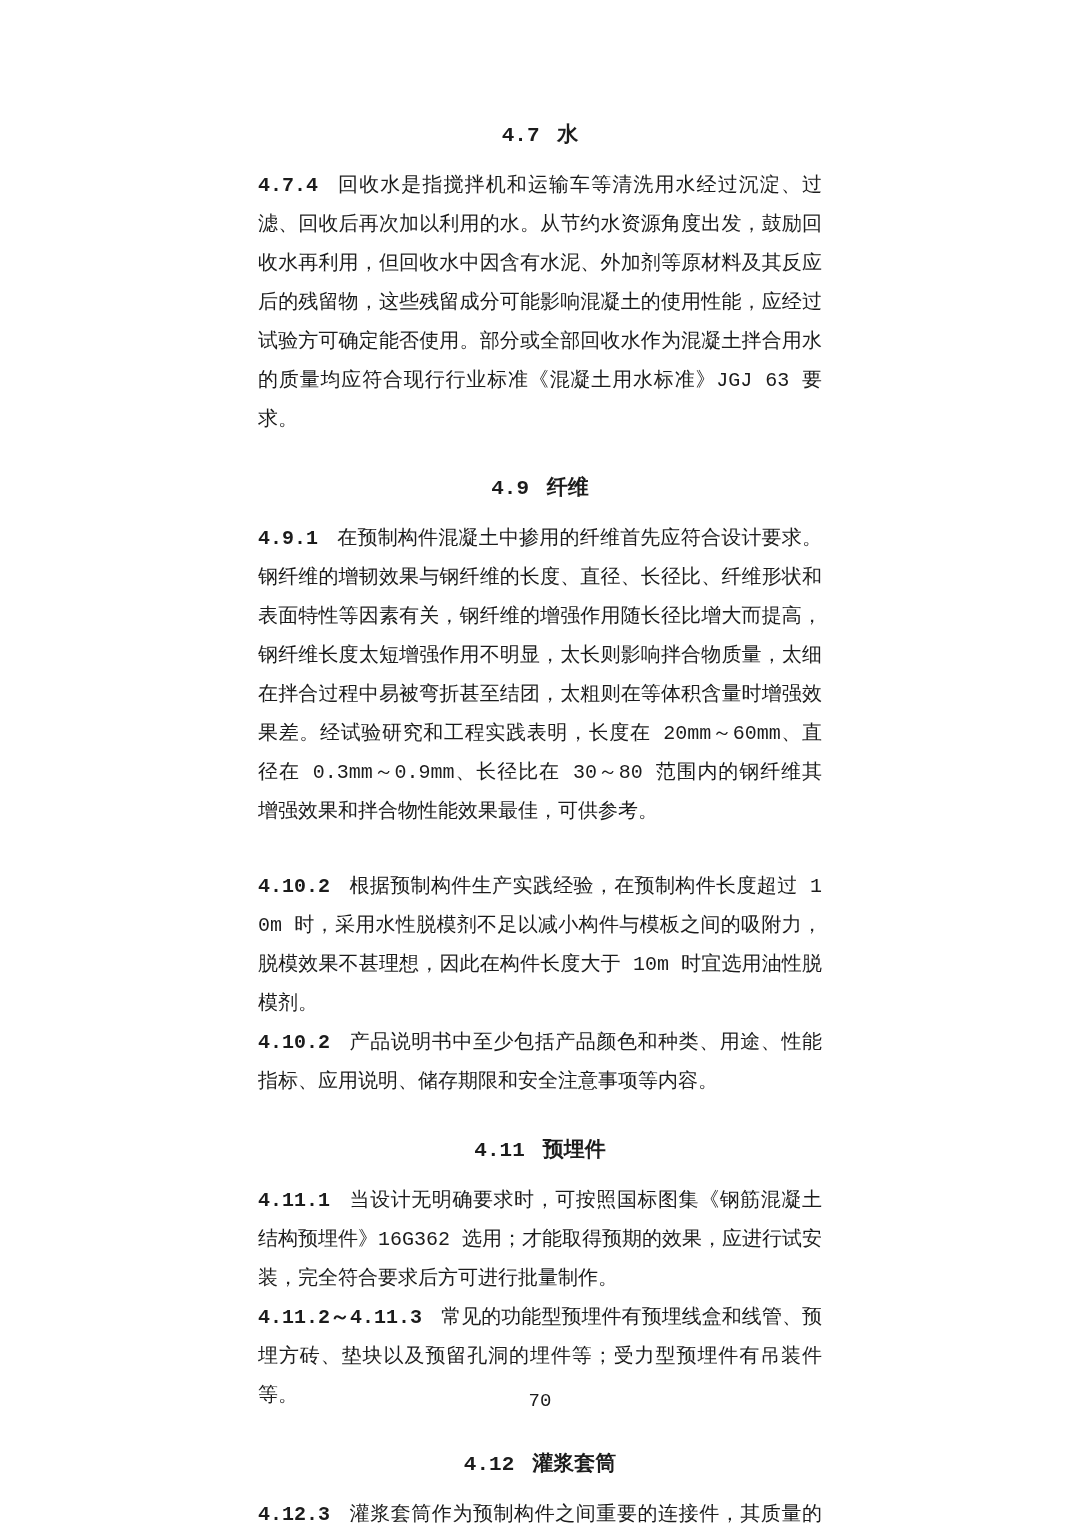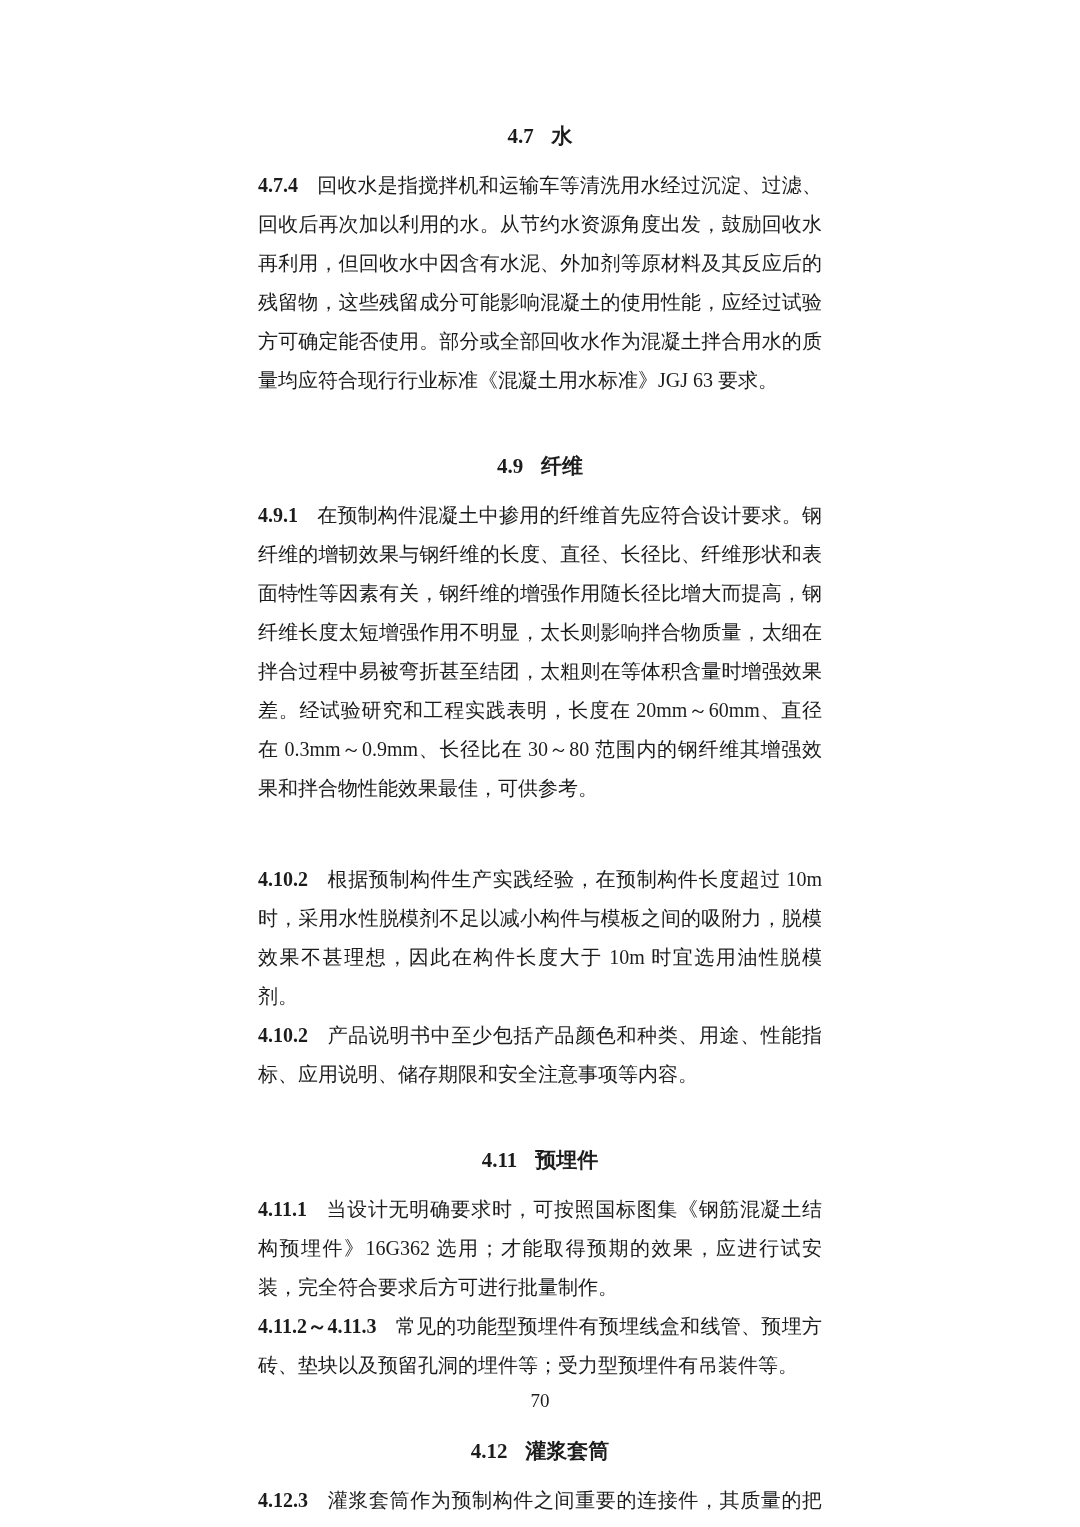--- a/index.html
+++ b/index.html
@@ -4,25 +4,25 @@
 <style>
   html, body { margin: 0; padding: 0; background: #ffffff; }
   .page {
     position: relative;
     width: 860px;
     height: 1527px;
     margin: 0 auto;
     background: #ffffff;
     box-sizing: border-box;
     padding: 122px 148px 0 148px;
-    font-family: Liberation Serif, serif;
+    font-family: Liberation Mono, monospace;
     color: #1c1c1c;
     overflow: hidden;
   }
-  .section + .section { margin-top: 52px; }
+  .section + .section { margin-top: 36px; }
   .heading {
     text-align: center;
     font-size: 21px;
     font-weight: 700;
     line-height: 28px;
     margin: 0 0 16px 0;
   }
   .heading .h-num { margin-right: 0.85em; }
   .para {
     margin: 0;

